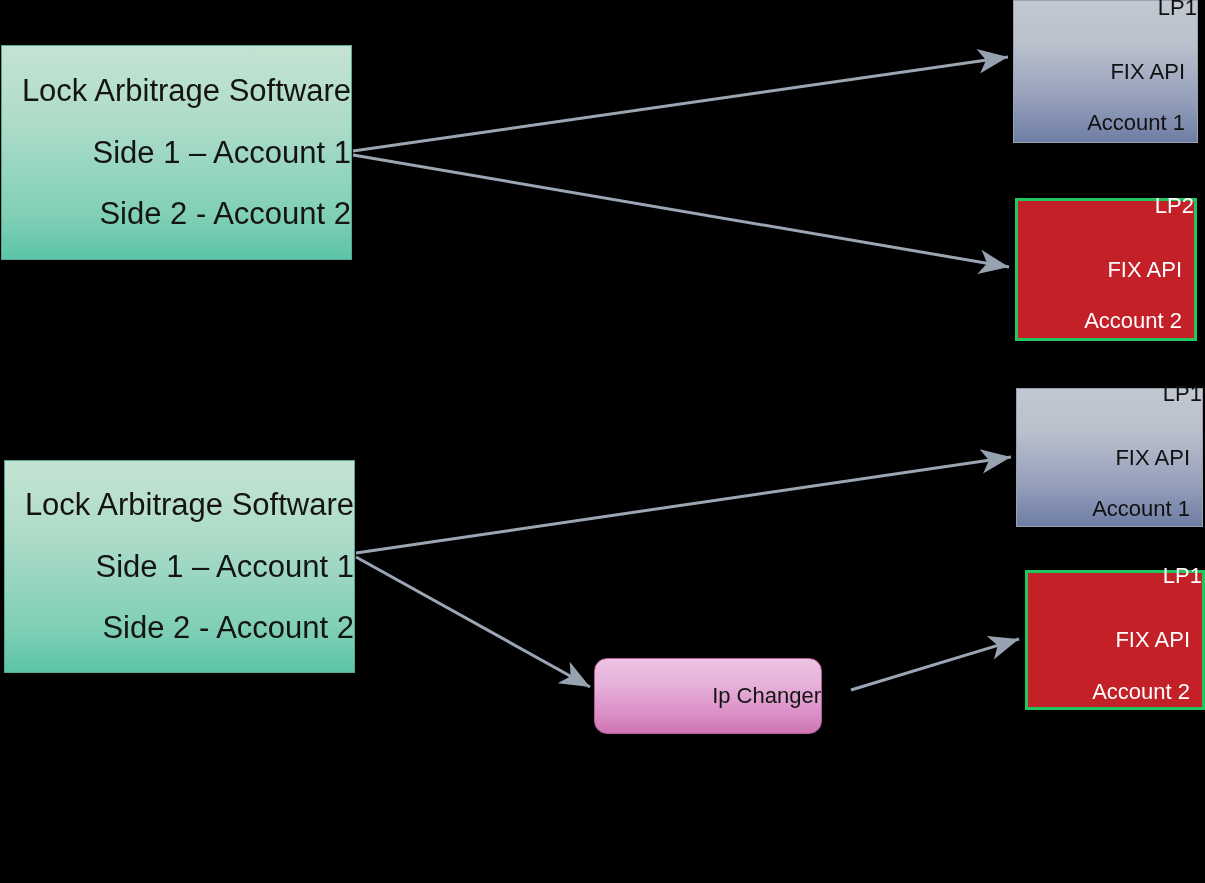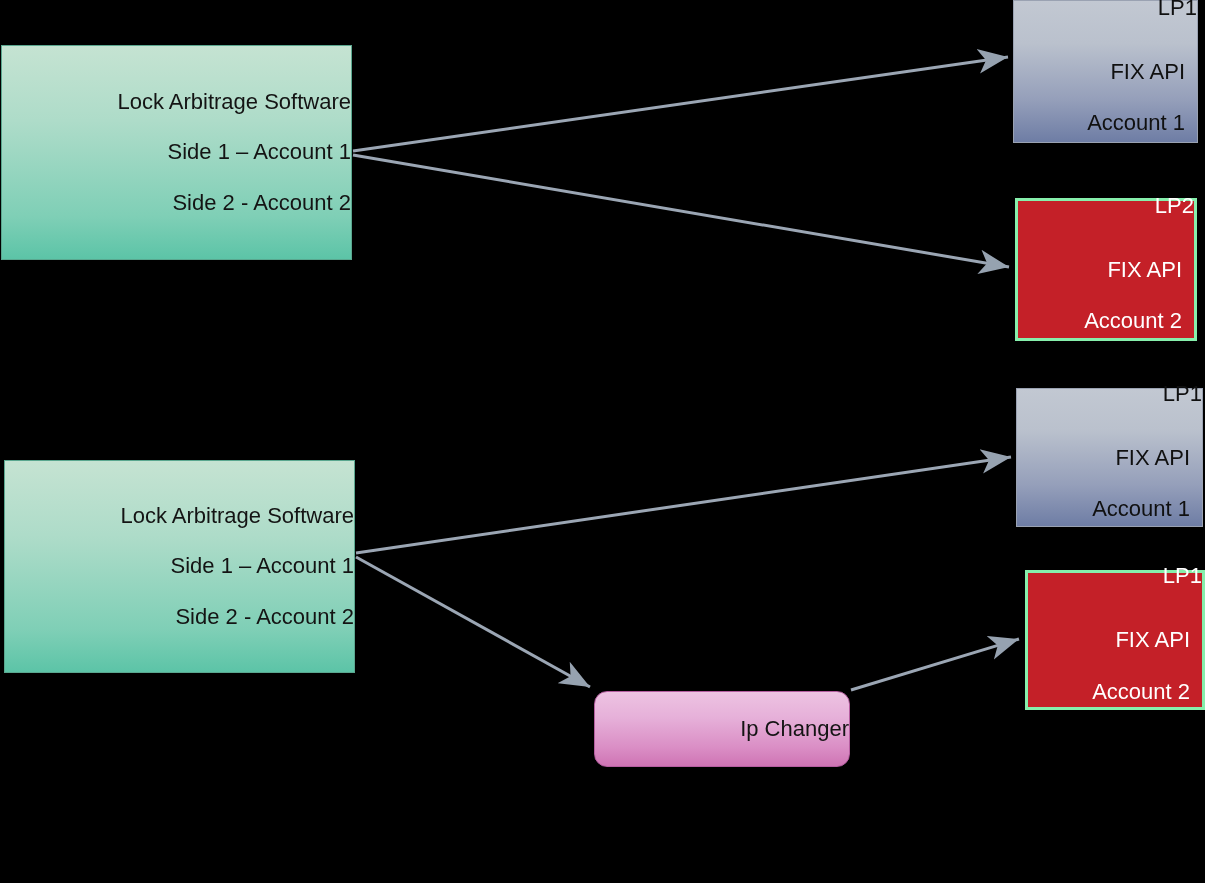--- a/index.html
+++ b/index.html
@@ -33,38 +33,38 @@
   .node .line {
     display: block;
     white-space: pre;
   }
 
   
   .node-green {
     background: linear-gradient(180deg, #c5e3d2 0%, #aedcc9 35%, #7fcfb6 80%, #5cc4a7 100%);
     border: 1px solid #5aa78f;
     color: #141414;
-    font-size: 22px;
+    font-size: 31px;
     line-height: 1.28;
   }
   .node-green .line { margin: 11px 0; }
 
   
   .node-blue {
     background: linear-gradient(180deg, #c2c8d2 0%, #bac1cd 30%, #959fba 70%, #6e7da5 100%);
     border: 1px solid #9aa2b2;
     color: #101010;
     font-size: 22px;
     line-height: 1.26;
   }
 
   
   .node-red {
     background: #c42028;
-    border: 3px solid #86efac;
+    border: 3px solid #22c55e;
     color: #ffffff;
     font-size: 22px;
     line-height: 1.26;
   }
 
   
   .lp-title { margin-bottom: 24px; }
   .lp-sub   { margin: 12px; }
 
   
@@ -138,17 +138,17 @@
     <span class="line lp-sub">FIX API</span>
     <span class="line lp-sub">Account 1</span>
   </div>
 
   <div class="node node-red" style="left:1025px; top:570px; width:180px; height:140px;">
     <span class="line lp-title">LP1</span>
     <span class="line lp-sub">FIX API</span>
     <span class="line lp-sub">Account 2</span>
   </div>
 
-  <div class="node node-pink" style="left:594px; top:691px; width:256px; height:76px;">
+  <div class="node node-pink" style="left:594px; top:658px; width:228px; height:76px;">
     <span class="line">Ip Changer</span>
   </div>
 
 </div>
 
 </body></html>

